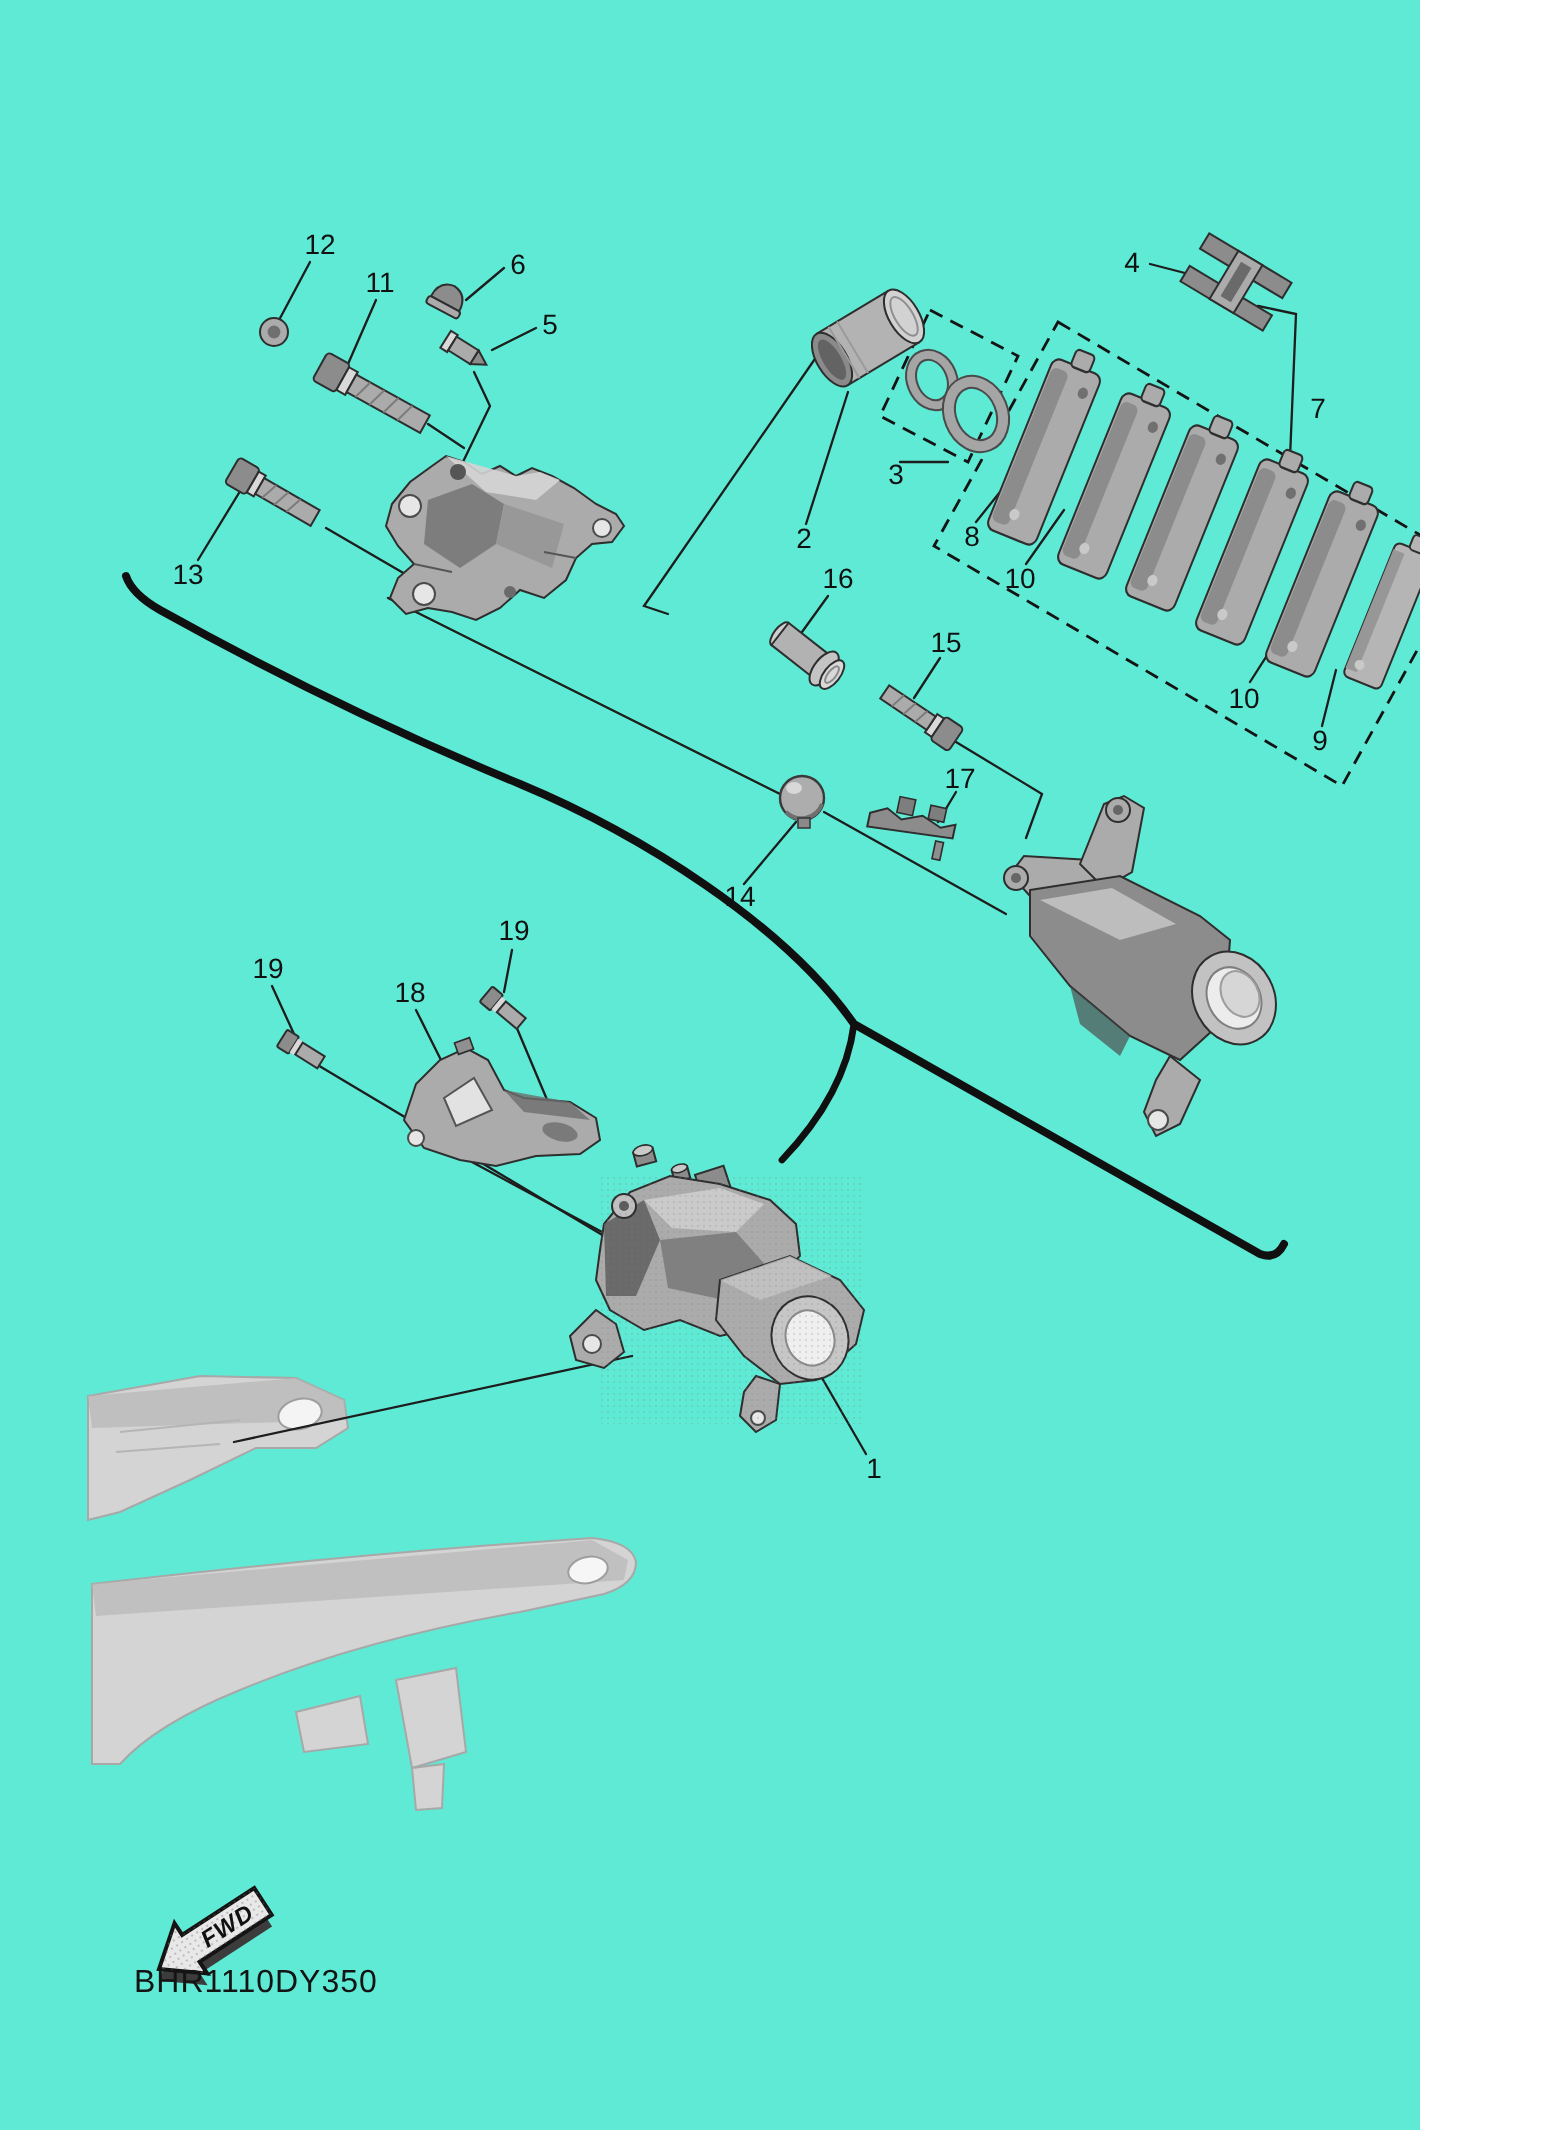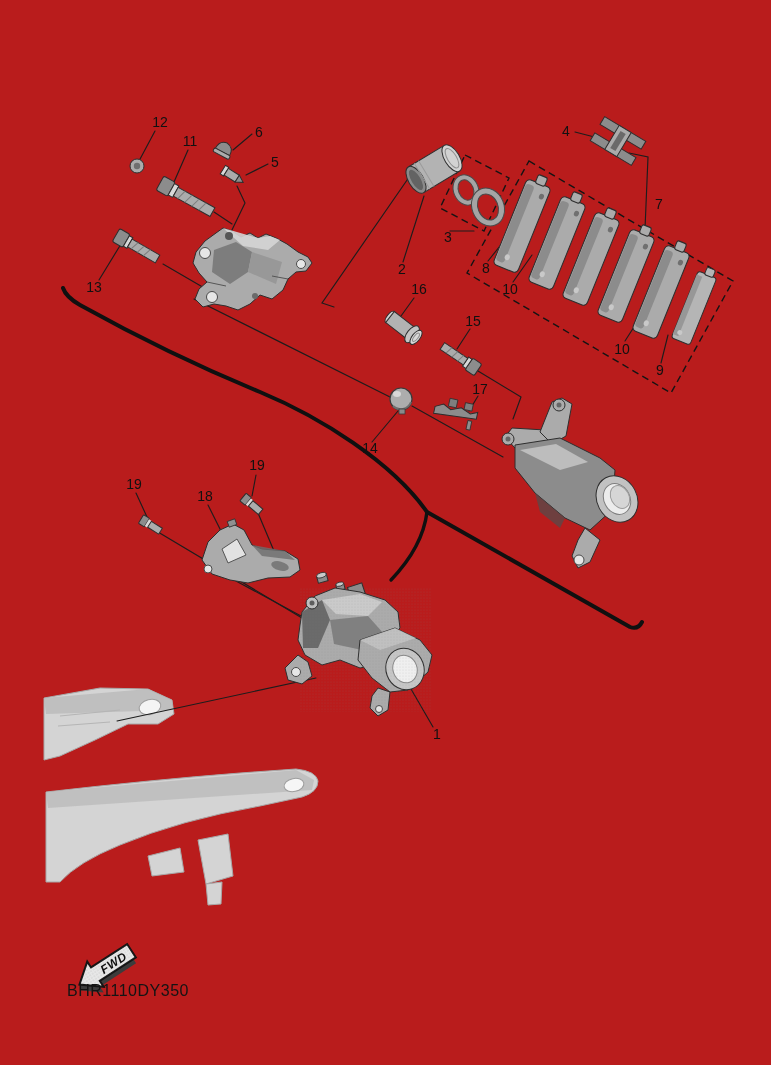--- a/index.html
+++ b/index.html
@@ -1,16 +1,16 @@
 <!DOCTYPE html>
 <html><head>
 <meta charset="utf-8">
 <style>
   html,body{margin:0;padding:0;background:#ffffff;}
-  .stage{position:relative;width:771px;height:1065px;background:#b91c1c;overflow:hidden;
+  .stage{position:relative;width:710px;height:1065px;background:#5eead4;overflow:hidden;
          font-family:"Liberation Sans",sans-serif;text-align:right;}
   svg text{font-family:"Liberation Sans",sans-serif;}
   .callout{font-size:14px;fill:#111;text-anchor:middle;cursor:pointer;}
   .code-text{font-size:16px;fill:#141414;letter-spacing:.5px;}
   .fwd-text{font-size:12px;font-weight:bold;font-style:italic;fill:#101010;letter-spacing:.5px;}
   .ln{stroke:#1d1d1d;stroke-width:1.15;fill:none;stroke-linecap:round;}
   .lnT{stroke:#101010;stroke-width:4;fill:none;stroke-linecap:round;stroke-linejoin:round;}
   .lnB{stroke:#101010;stroke-width:3.4;fill:none;stroke-linecap:round;}
   .dash{stroke:#141414;stroke-width:1.4;fill:none;stroke-dasharray:7 4.5;stroke-linejoin:miter;}
   .pf{fill:#ababab;stroke:#2e2e2e;stroke-width:1;}

